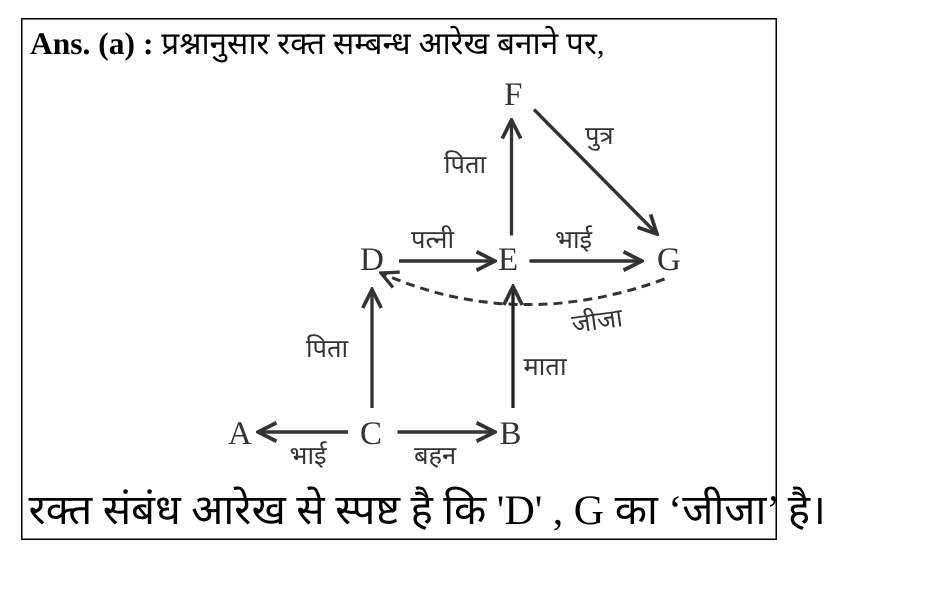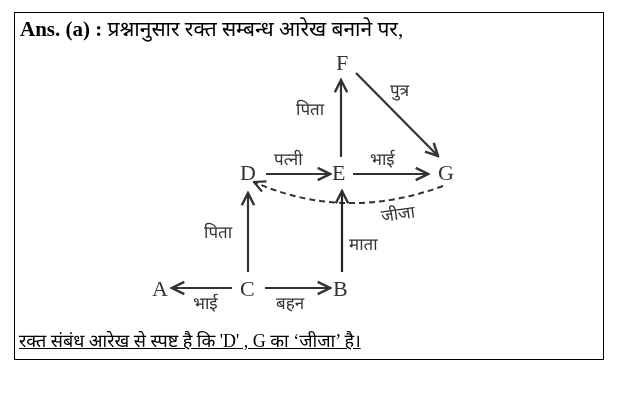--- a/index.html
+++ b/index.html
@@ -1,22 +1,22 @@
 <!DOCTYPE html>
 <html><head>
   <meta charset="utf-8">
   <style>
     html, body { margin: 0; padding: 0; background: #ffffff; }
     body { width: 628px; height: 405px; position: relative; overflow: hidden;
            font-family: "Liberation Serif", "DejaVu Serif", serif; color: #000; }
-    .box { position: absolute; left: 14px; top: 12px; width: 590px; height: 348px;
+    .box { position: absolute; left: 14px; top: 12px; width: 504px; height: 348px;
            border: 1.5px solid #000; box-sizing: border-box; }
     .line1 { position: absolute; left: 5px; top: 3px; font-size: 21px; line-height: 26px; white-space: nowrap; }
     .ans { font-weight: bold; }
-    .line2 { position: absolute; left: 4px; top: 315px; font-size: 18px; line-height: 26px; white-space: nowrap; text-decoration: underline; }
+    .line2 { position: absolute; left: 4px; top: 315px; font-size: 28px; line-height: 26px; white-space: nowrap; }
     svg.diagram { position: absolute; left: 0; top: 0; width: 628px; height: 405px; }
     .node { font-family: "Liberation Serif", "DejaVu Serif", serif; font-size: 22px; fill: #333; }
     .rel { font-family: "DejaVu Sans", "Liberation Sans", sans-serif; font-size: 17px; fill: #333; }
   </style>
 </head>
 <body>
 
 <div class="box">
   <div class="line1">
     <span class="ans">Ans. (a) :</span><span> प्रश्नानुसार रक्त सम्बन्ध आरेख बनाने पर,</span>

